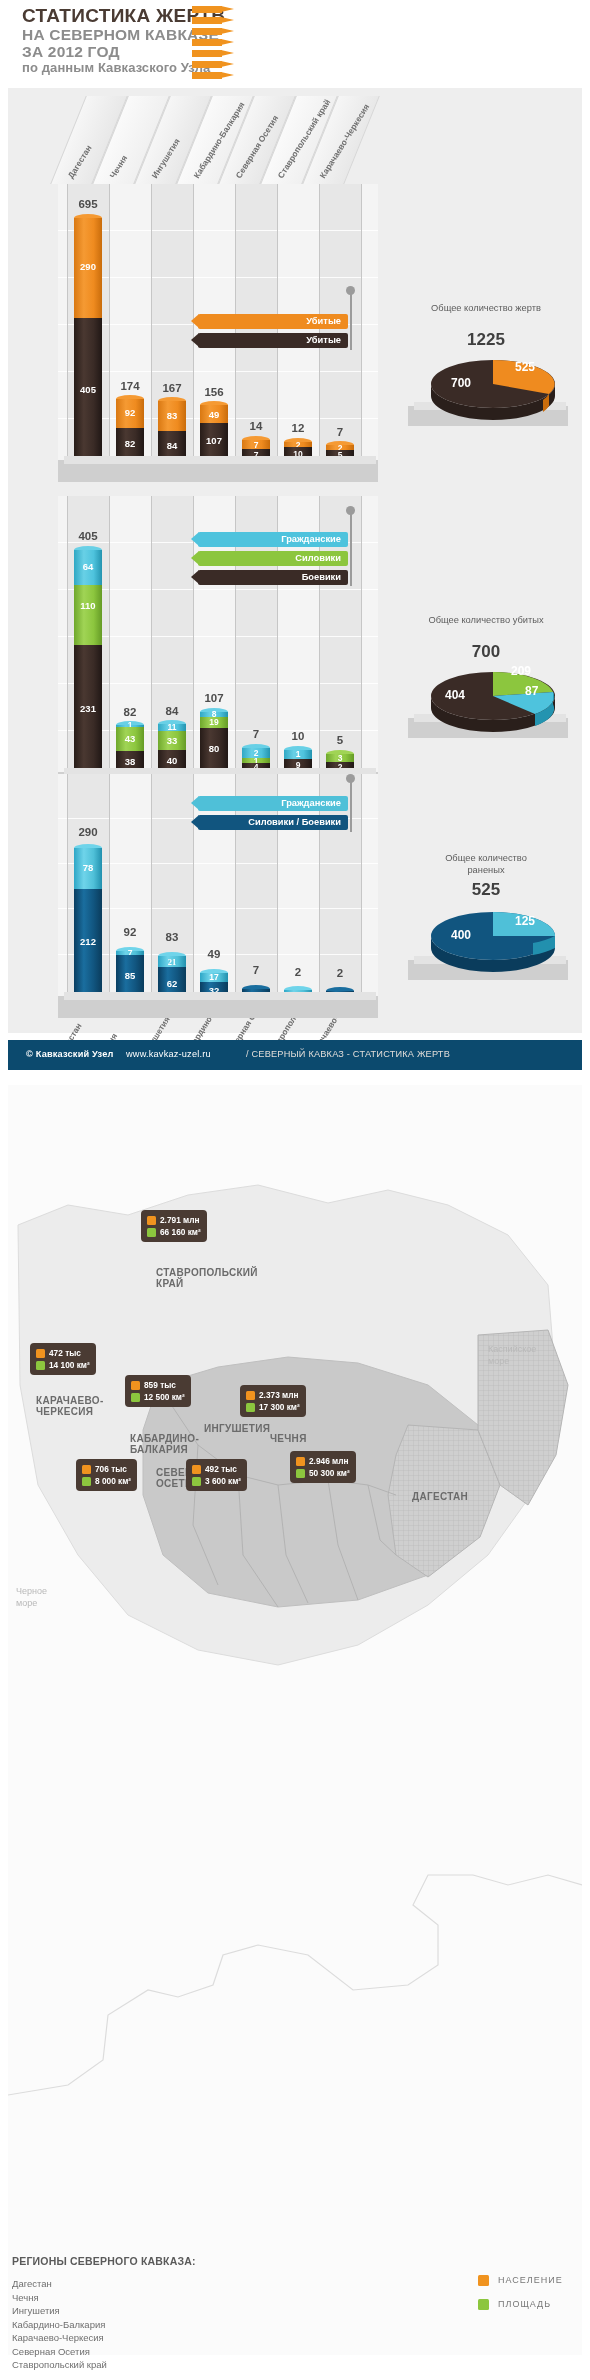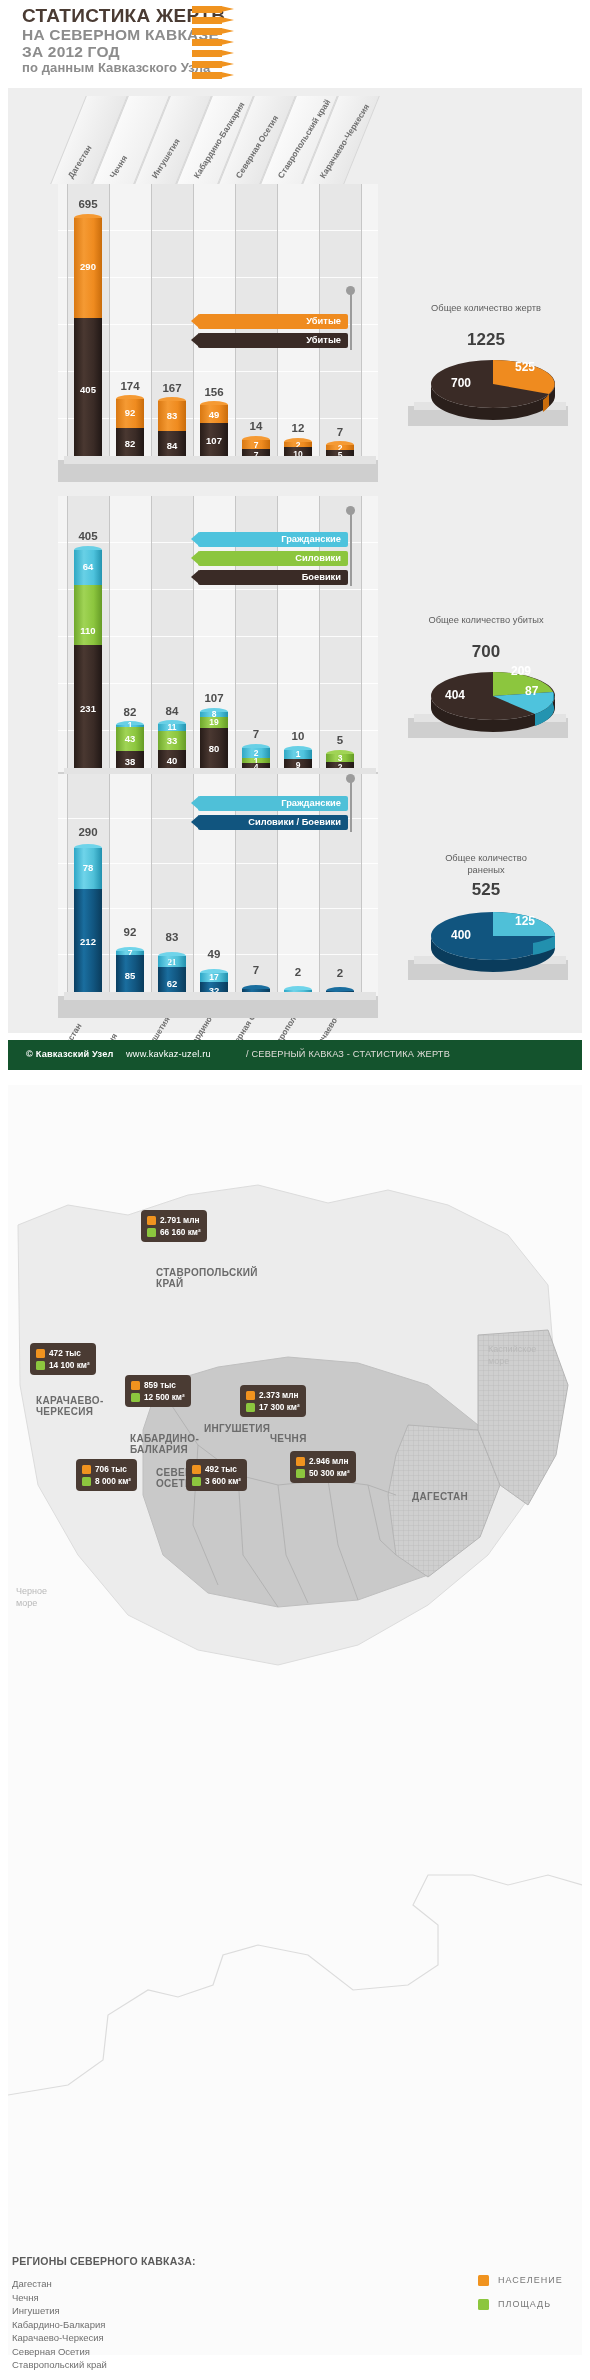--- a/index.html
+++ b/index.html
@@ -62,21 +62,21 @@
   .legstem { position:absolute; width:2px; background:#9b9b9b; }
   .legdot { position:absolute; width:9px; height:9px; border-radius:50%; background:#9b9b9b; }
 
   
   .pietitle { position:absolute; font-size:9.3px; color:#5c5c5c; text-align:center; line-height:12px; width:120px;}
   .pietotal { position:absolute; font-size:17px; font-weight:bold; color:#3f3f3f; text-align:center; width:120px;}
   .piewrap { position:absolute; width:150px; height:80px; }
   .pieval { position:absolute; color:#fff; font-weight:bold; font-size:12px; }
 
   
-  .footer { position:absolute; left:8px; top:1040px; width:574px; height:30px; background:#14532d; }
+  .footer { position:absolute; left:8px; top:1040px; width:574px; height:30px; background:#0c4a6e; }
   .footer-txt { position:absolute; top:9px; font-size:9.2px; color:#e0dcd8; letter-spacing:.2px;}
   .footer-b { font-weight:bold; color:#ffffff; }
 
   
   .mapwrap { position:absolute; left:8px; top:1085px; width:574px; height:1270px; background:#fbfbfb; }
   .sea { position:absolute; font-size:9px; color:#b9b9b9; line-height:12px; }
   .regname { position:absolute; font-size:10px; font-weight:bold; color:#6b6b6b; letter-spacing:.3px; white-space:nowrap;}
   .callout { position:absolute; background:#4a3b33; border-radius:4px; padding:4px 6px; }
   .crow { display:flex; align-items:center; gap:4px; height:12px; }
   .cico { width:9px;height:9px;border-radius:1.5px; display:inline-block; flex:0 0 auto;}
@@ -323,21 +323,21 @@
     </div>
 
     <div class="bar" style="left:66px;bottom:24px;width:28px;height:222px;">
       <div class="seg" style="bottom:187px;height:35px;">
         <div class="top" style="background:#68d0e6;"></div>
         <div class="body" style="background:linear-gradient(90deg,#30a8c4,#68d0e6 35%,#4ec3dd 70%,#2494b0);"></div>
         <div class="lbl-in" style="top:11px;">64</div>
       </div>
       <div class="seg" style="bottom:127px;height:60px;">
         <div class="body" style="background:linear-gradient(90deg,#6fa82c,#a0d455 35%,#8cc63e 70%,#659b26);"></div>
-        <div class="lbl-in" style="top:40px;">110</div>
+        <div class="lbl-in" style="top:15px;">110</div>
       </div>
       <div class="seg" style="bottom:0;height:127px;">
         <div class="body" style="background:linear-gradient(90deg,#271c18,#4a3831 35%,#3a2b26 70%,#201715);"></div>
         <div class="lbl-in" style="top:58px;">231</div>
       </div>
     </div>
     <div class="lbl-top" style="left:58px;top:34px;width:44px;">405</div>
 
     <div class="bar" style="left:108px;bottom:24px;width:28px;height:47px;">
       <div class="seg" style="bottom:45px;height:2px;">

